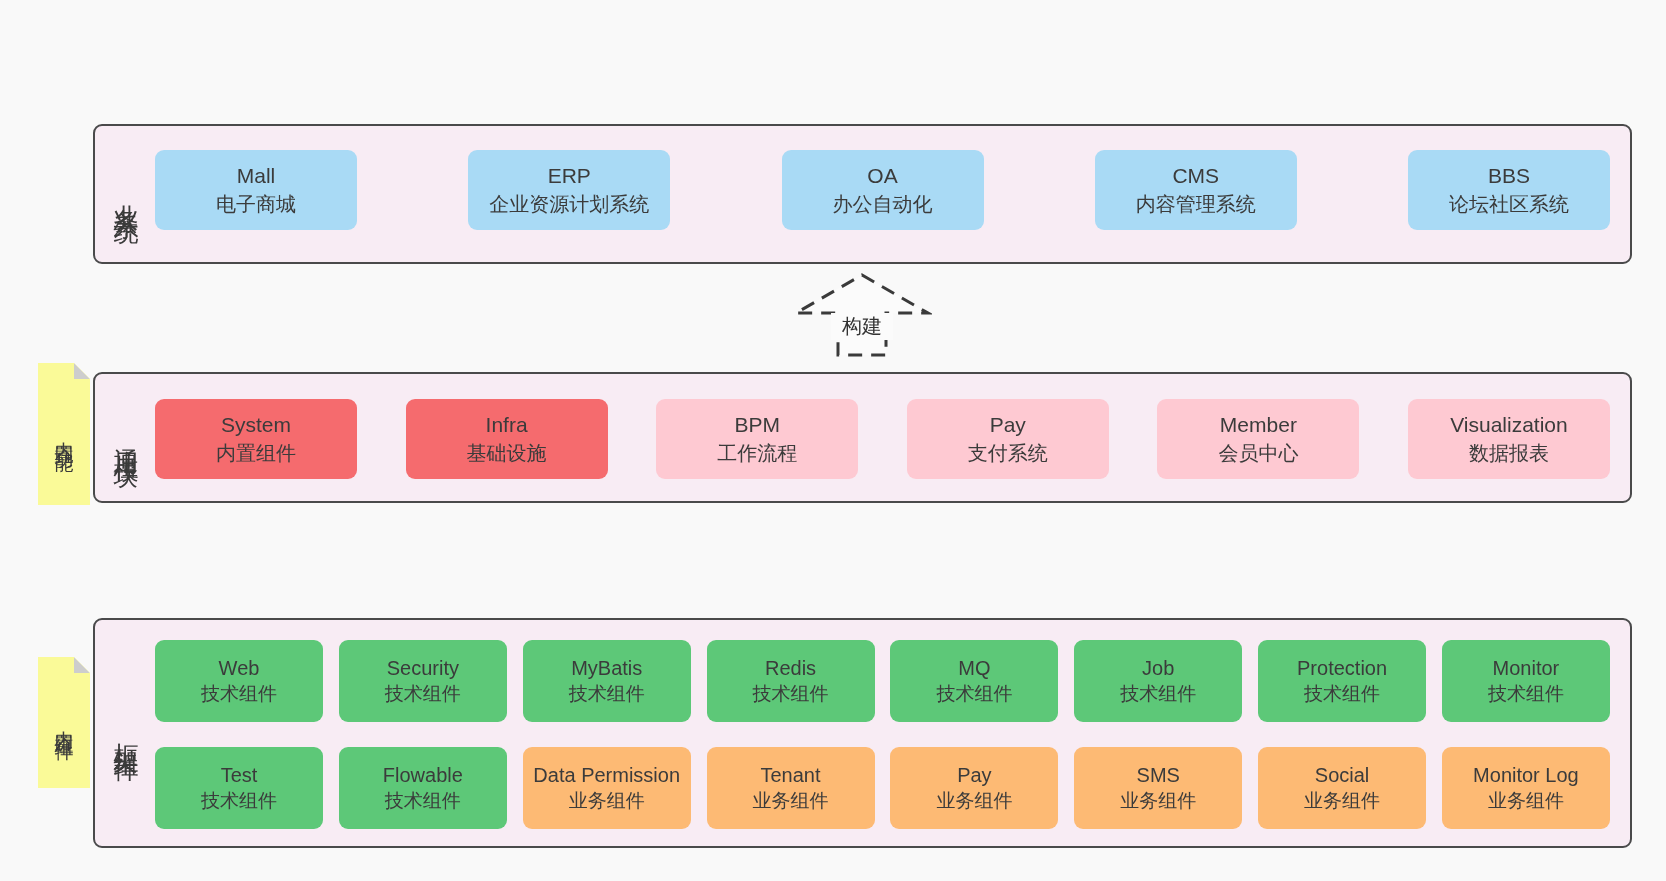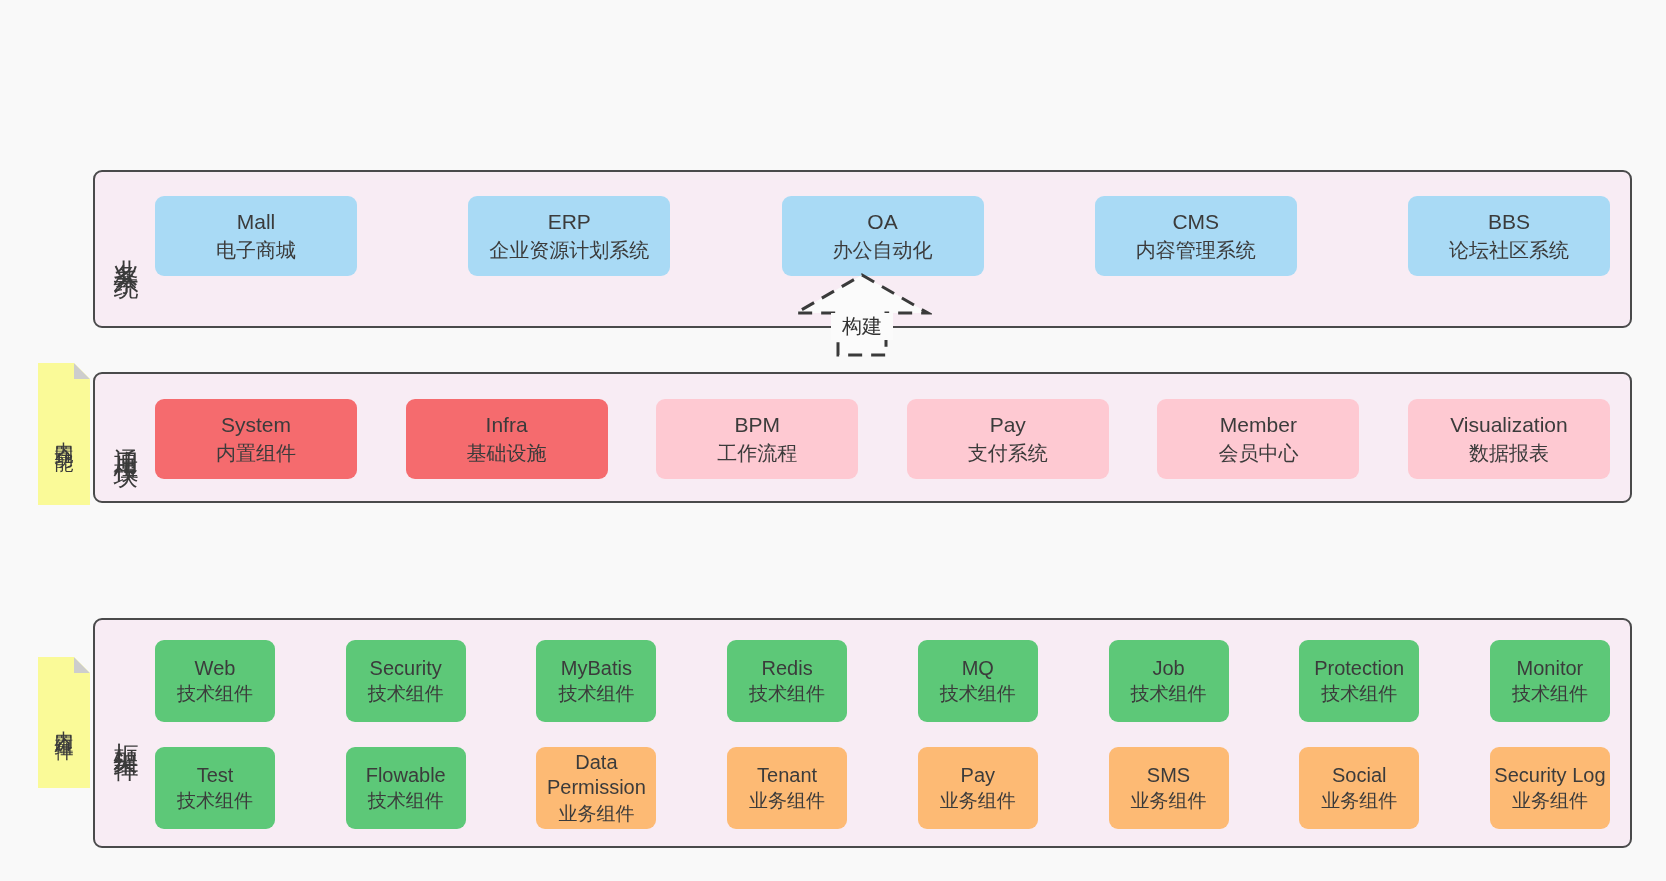--- a/index.html
+++ b/index.html
@@ -1,41 +1,41 @@
 <!DOCTYPE html>
 <html><head>
 <meta charset="utf-8">
 <style>
   html,body { margin:0; padding:0; }
   body { font-family:"Liberation Sans","DejaVu Sans",sans-serif; background:#f9f9f9; }
   #canvas { position:relative; width:1666px; height:881px; background:#f9f9f9; overflow:hidden; }
 
   .band { position:absolute; left:93px; width:1539px; box-sizing:border-box;
           background:#f8ecf4; border:2px solid #4a4a4b; border-radius:9px; }
-  #band-business   { top:124px; height:158px;margin-top:46px; }
+  #band-business   { top:124px; height:140px; }
   #band-modules    { top:372px; height:131px; }
   #band-components { top:618px; height:230px; }
 
   .band-label { position:absolute; left:12px; top:0; height:100%; width:40px;
                 display:flex; align-items:center; justify-content:center; }
   .vtext { writing-mode:vertical-rl; text-orientation:upright; color:#3a3a3a; }
   .band-label .vtext { font-size:25px; letter-spacing:5px; }
 
   .noderow { position:absolute; left:60px; right:20px; display:flex; justify-content:space-between; }
   #band-business  .noderow { top:24px; }
   #band-modules   .noderow { top:25px; }
   #band-components .noderow.r1 { top:20px; }
   #band-components .noderow.r2 { top:127px; }
 
   .node { border-radius:9px; display:flex; flex-direction:column; align-items:center;
           justify-content:center; text-align:center; color:#3b3b3b; }
   .wide .node { width:202px; height:80px; }
   .wide .node .en { font-size:21px; line-height:1.35; }
   .wide .node .zh { font-size:20px; line-height:1.35; }
-  .narrow .node { width:120px; height:82px; }
+  .narrow .node { width:168px; height:82px; }
   .narrow .node .en { font-size:20px; line-height:1.28; }
   .narrow .node .zh { font-size:19px; line-height:1.32; }
 
   .c-blue   { background:#a9daf5; }
   .c-red    { background:#f56b6e; }
   .c-pink   { background:#fec9d2; }
   .c-green  { background:#5dc878; }
   .c-lgreen { background:#fdba74; }
 
   .sticky { position:absolute; left:38px; width:52px; background:#fafa98;
@@ -198,19 +198,19 @@
       </div>
       <div class="node c-lgreen">
         <span class="en">SMS</span>
         <span class="zh">业务组件</span>
       </div>
       <div class="node c-lgreen">
         <span class="en">Social</span>
         <span class="zh">业务组件</span>
       </div>
       <div class="node c-lgreen">
-        <span class="en">Security Log</span>
+        <span class="en">Monitor Log</span>
         <span class="zh">业务组件</span>
       </div>
     </div>
   </div>
 
 </div>
 
 </body></html>

